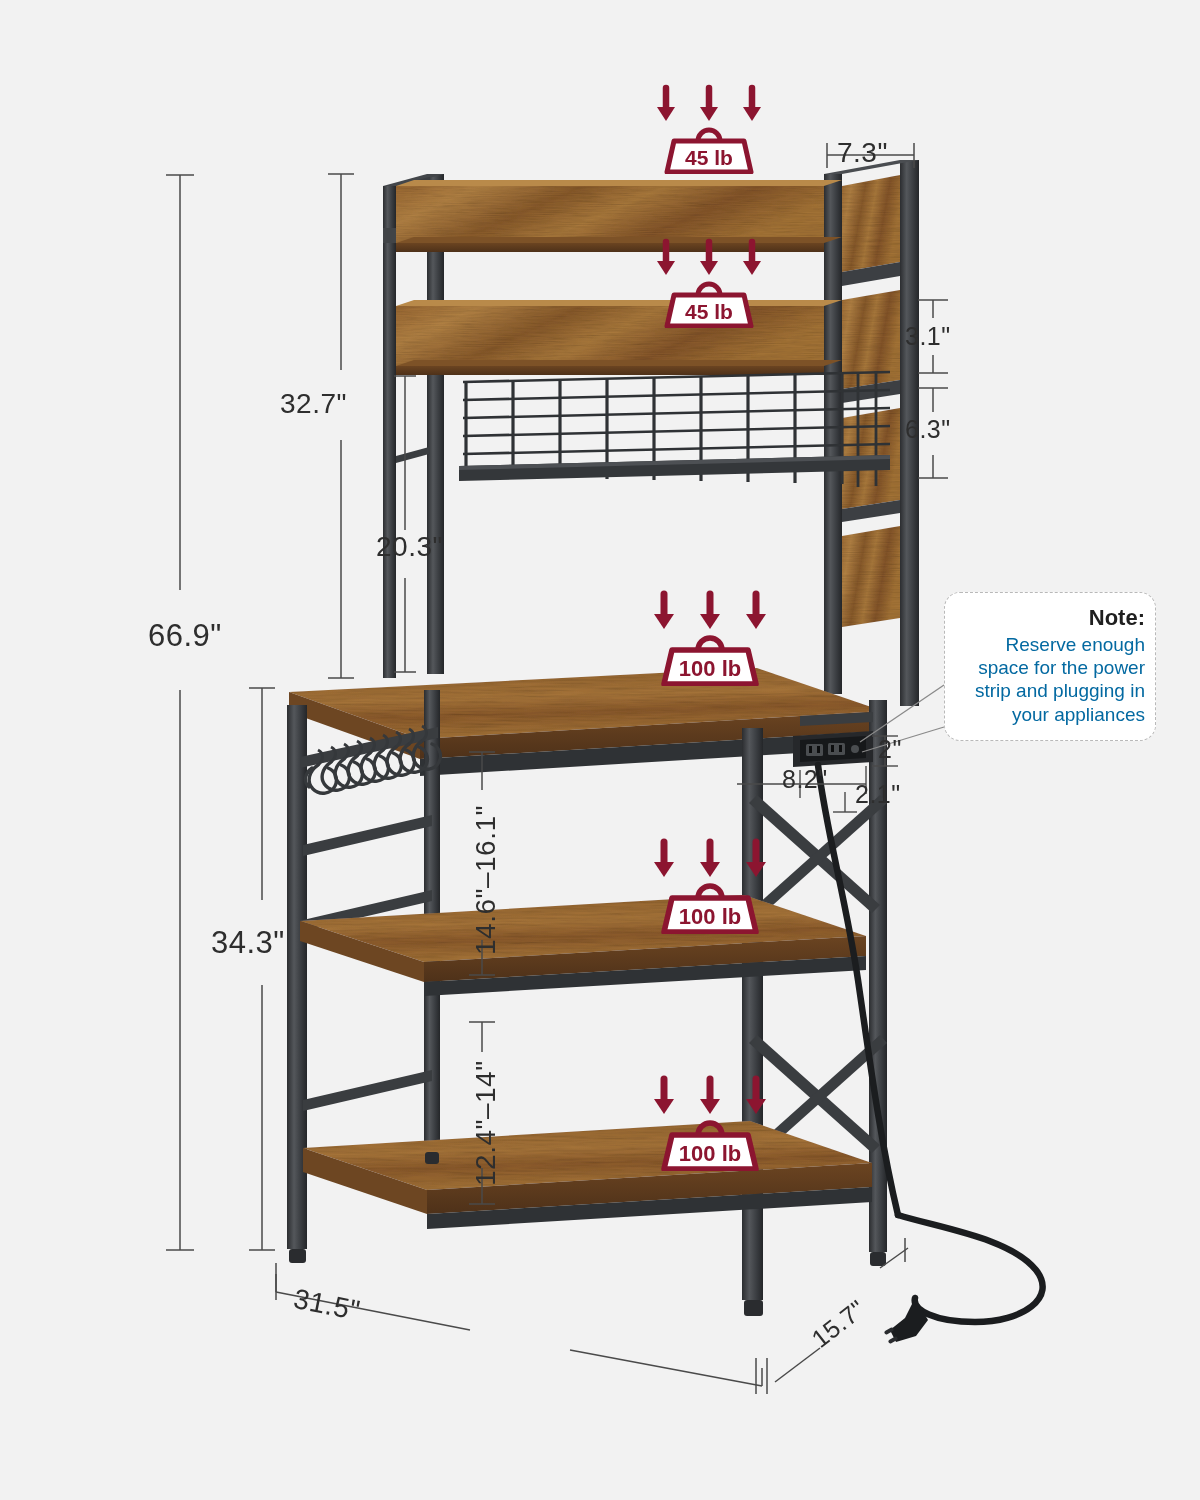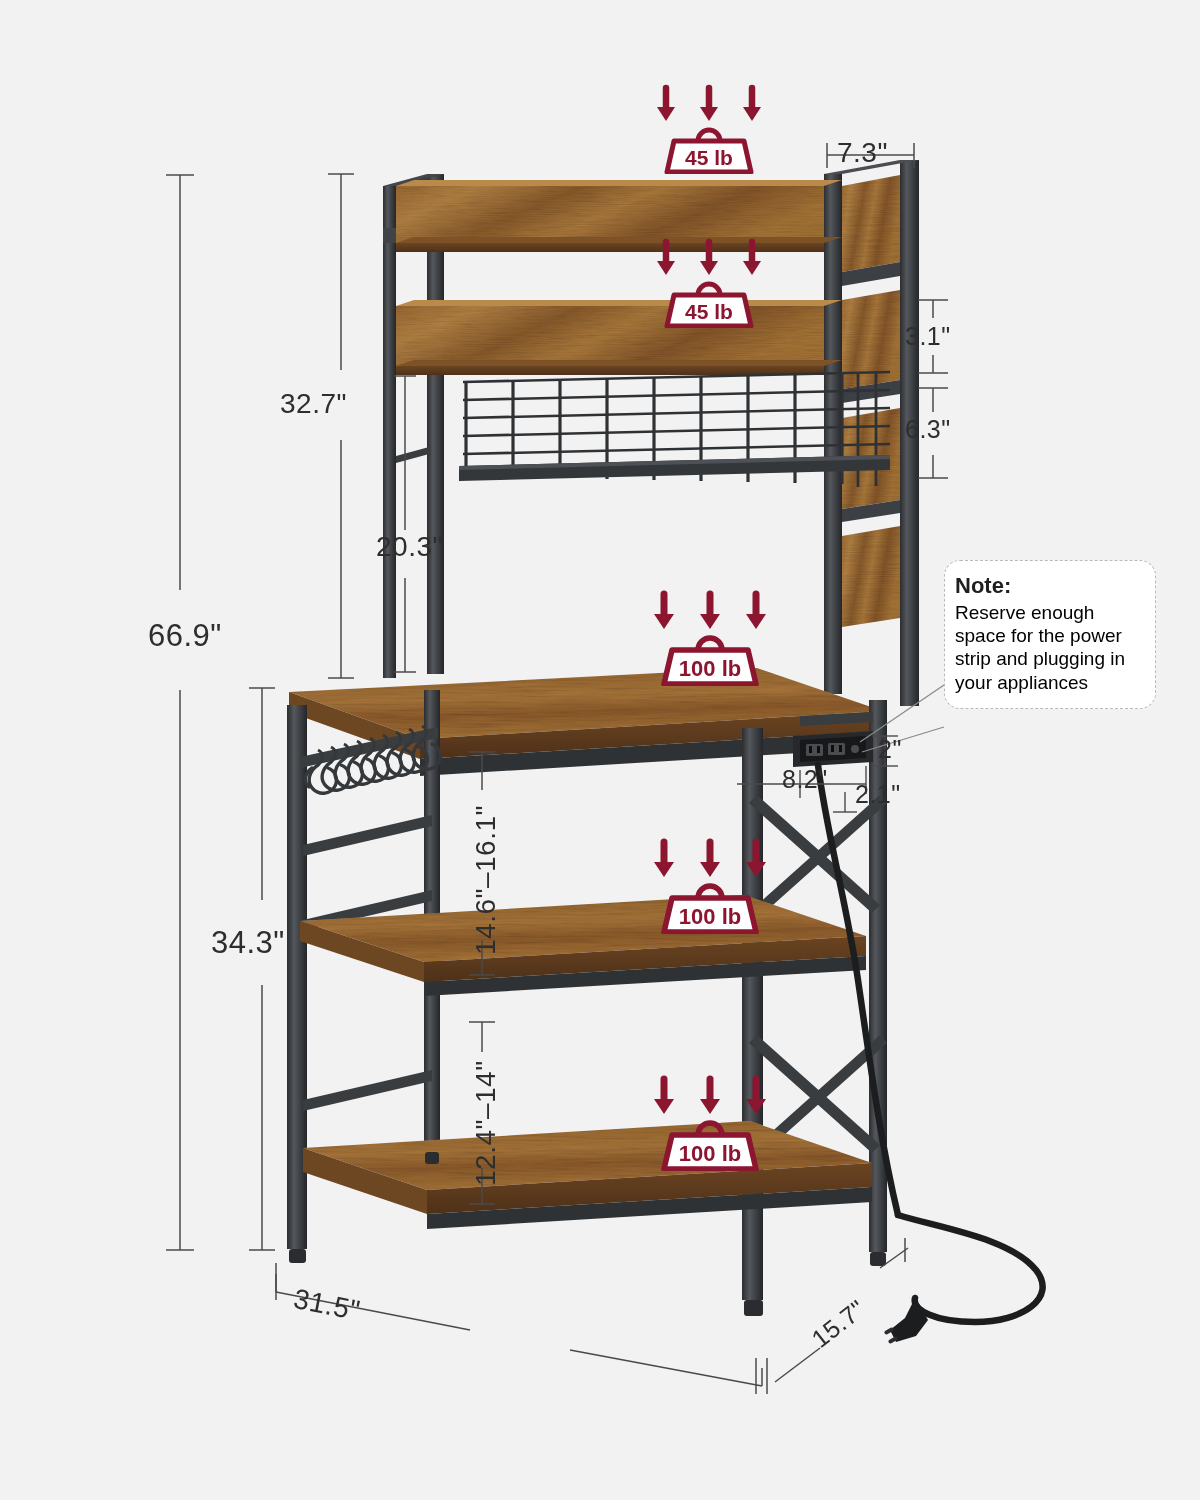--- a/index.html
+++ b/index.html
@@ -23,36 +23,36 @@
   }
   .d-lg{font-size:31px;}
   .d-md{font-size:28px;}
   .d-sm{font-size:25px;}
 
   .rot90{transform:rotate(-90deg);transform-origin:left top;}
 
   
   #note-box{
     position:absolute;
-    left:944px;top:560px;
+    left:944px;top:592px;
     width:212px;
     box-sizing:border-box;
     padding:12px 10px 14px;
     background:#ffffff;
     border:1.6px dashed #b9b9b9;
     border-radius:16px;
-    text-align:left;
+    text-align:right;
     color:#3a3a3a;
   }
   #note-box .n-title{
     font-size:22px;font-weight:bold;color:#1f1f1f;
     display:block;margin-bottom:2px;
   }
   #note-box .n-body{
-    font-size:19px;line-height:1.22;display:block;color:#000000;
+    font-size:19px;line-height:1.22;display:block;color:#0369a1;
   }
 
   
   .badge{position:absolute;}
   .badge .lbl{
     position:absolute;left:0;top:0;width:100%;
     text-align:center;
     font-weight:bold;
     color:#8c1530;
     font-family:"Liberation Sans", sans-serif;

